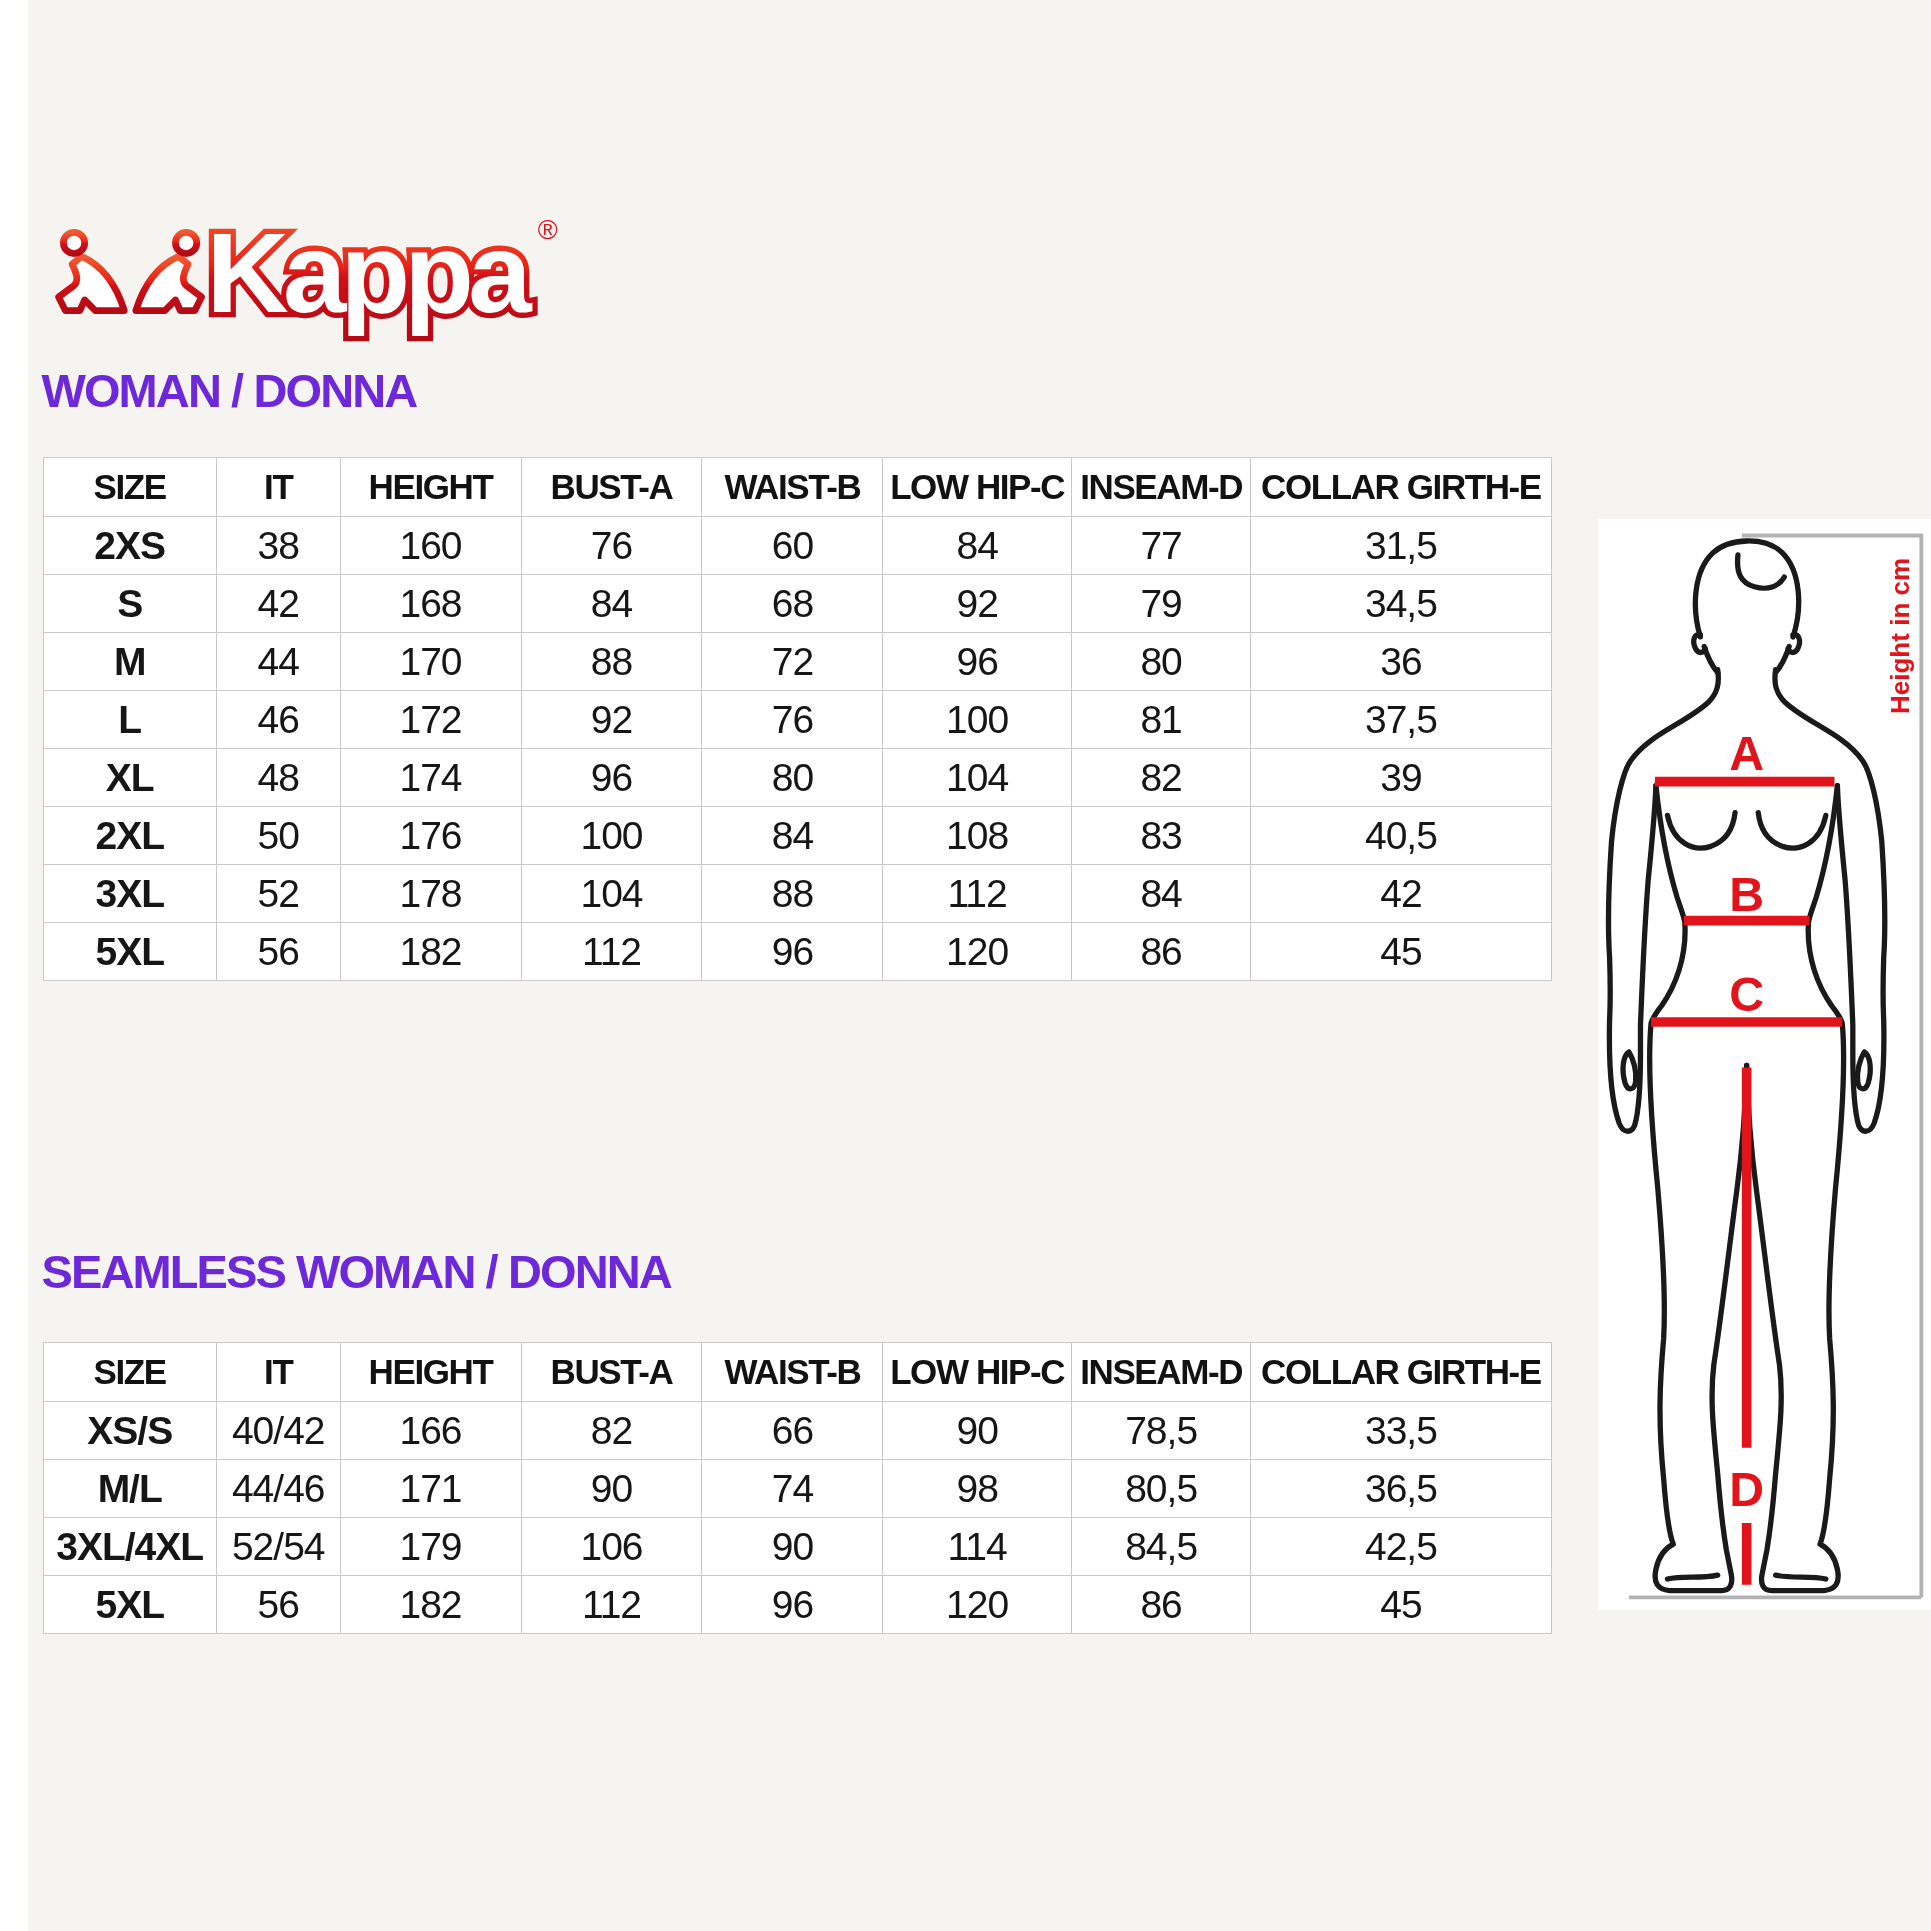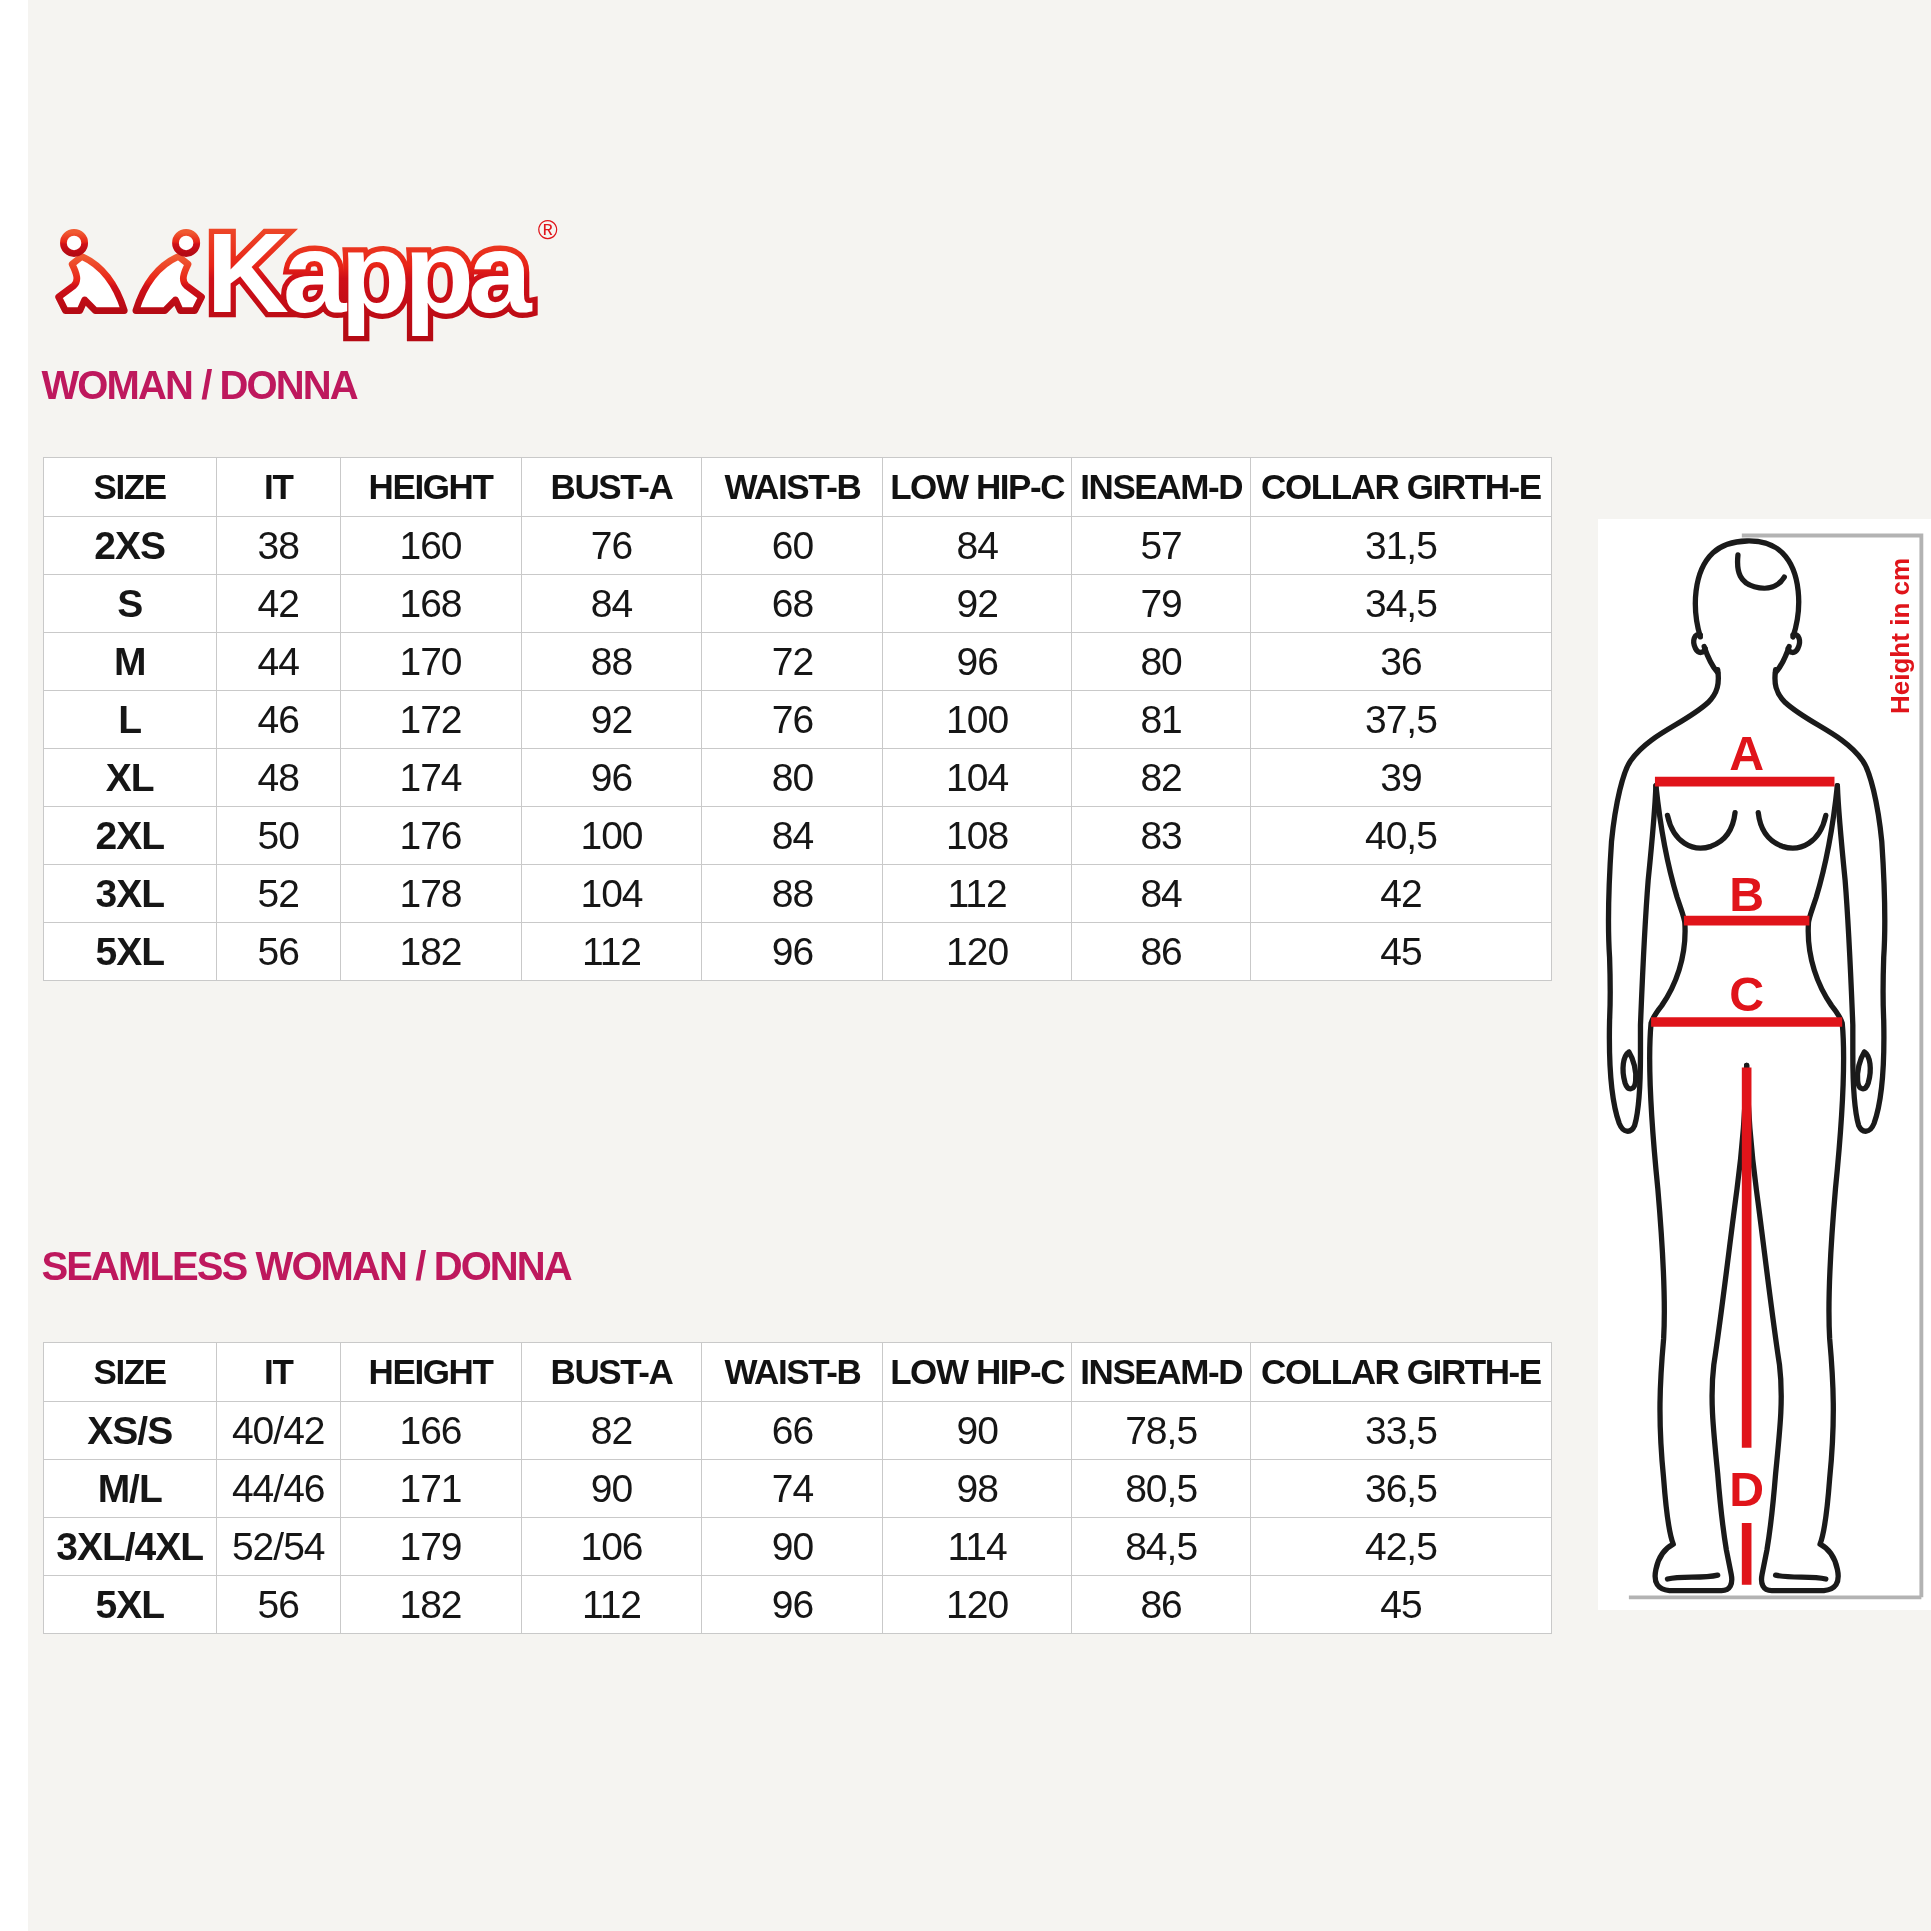--- a/index.html
+++ b/index.html
@@ -2,21 +2,21 @@
 <html><head>
 <meta charset="utf-8">
 <style>
   html,body{margin:0;padding:0;}
   .page{
     position:relative;width:1931px;height:1931px;overflow:hidden;
     background:#f5f4f1;font-family:"Liberation Sans",sans-serif;color:#111;margin-left:28px;
   }
   .section-heading{
     position:absolute;left:13.5px;margin:0;
-    font-size:40px;font-weight:bold;letter-spacing:-1.9px;color:#be185d;
+    font-size:47px;font-weight:bold;letter-spacing:-1.9px;color:#6d28d9;
     white-space:nowrap;
   }
   #heading-woman{top:363px;}
   #heading-seamless{top:1244px;}
   .logo-wrap{position:absolute;left:19.3px;top:183px;width:541px;height:174px;}
   table.size-table{
     position:absolute;left:14.5px;width:1509px;
     border-collapse:collapse;table-layout:fixed;background:#f9a8d4;
   }
   #table-woman{top:457px;}
@@ -91,21 +91,21 @@
         </tr>
       </thead>
       <tbody>
         <tr>
           <td>2XS</td>
           <td>38</td>
           <td>160</td>
           <td>76</td>
           <td>60</td>
           <td>84</td>
-          <td>57</td>
+          <td>77</td>
           <td>31,5</td>
         </tr>
         <tr>
           <td>S</td>
           <td>42</td>
           <td>168</td>
           <td>84</td>
           <td>68</td>
           <td>92</td>
           <td>79</td>

